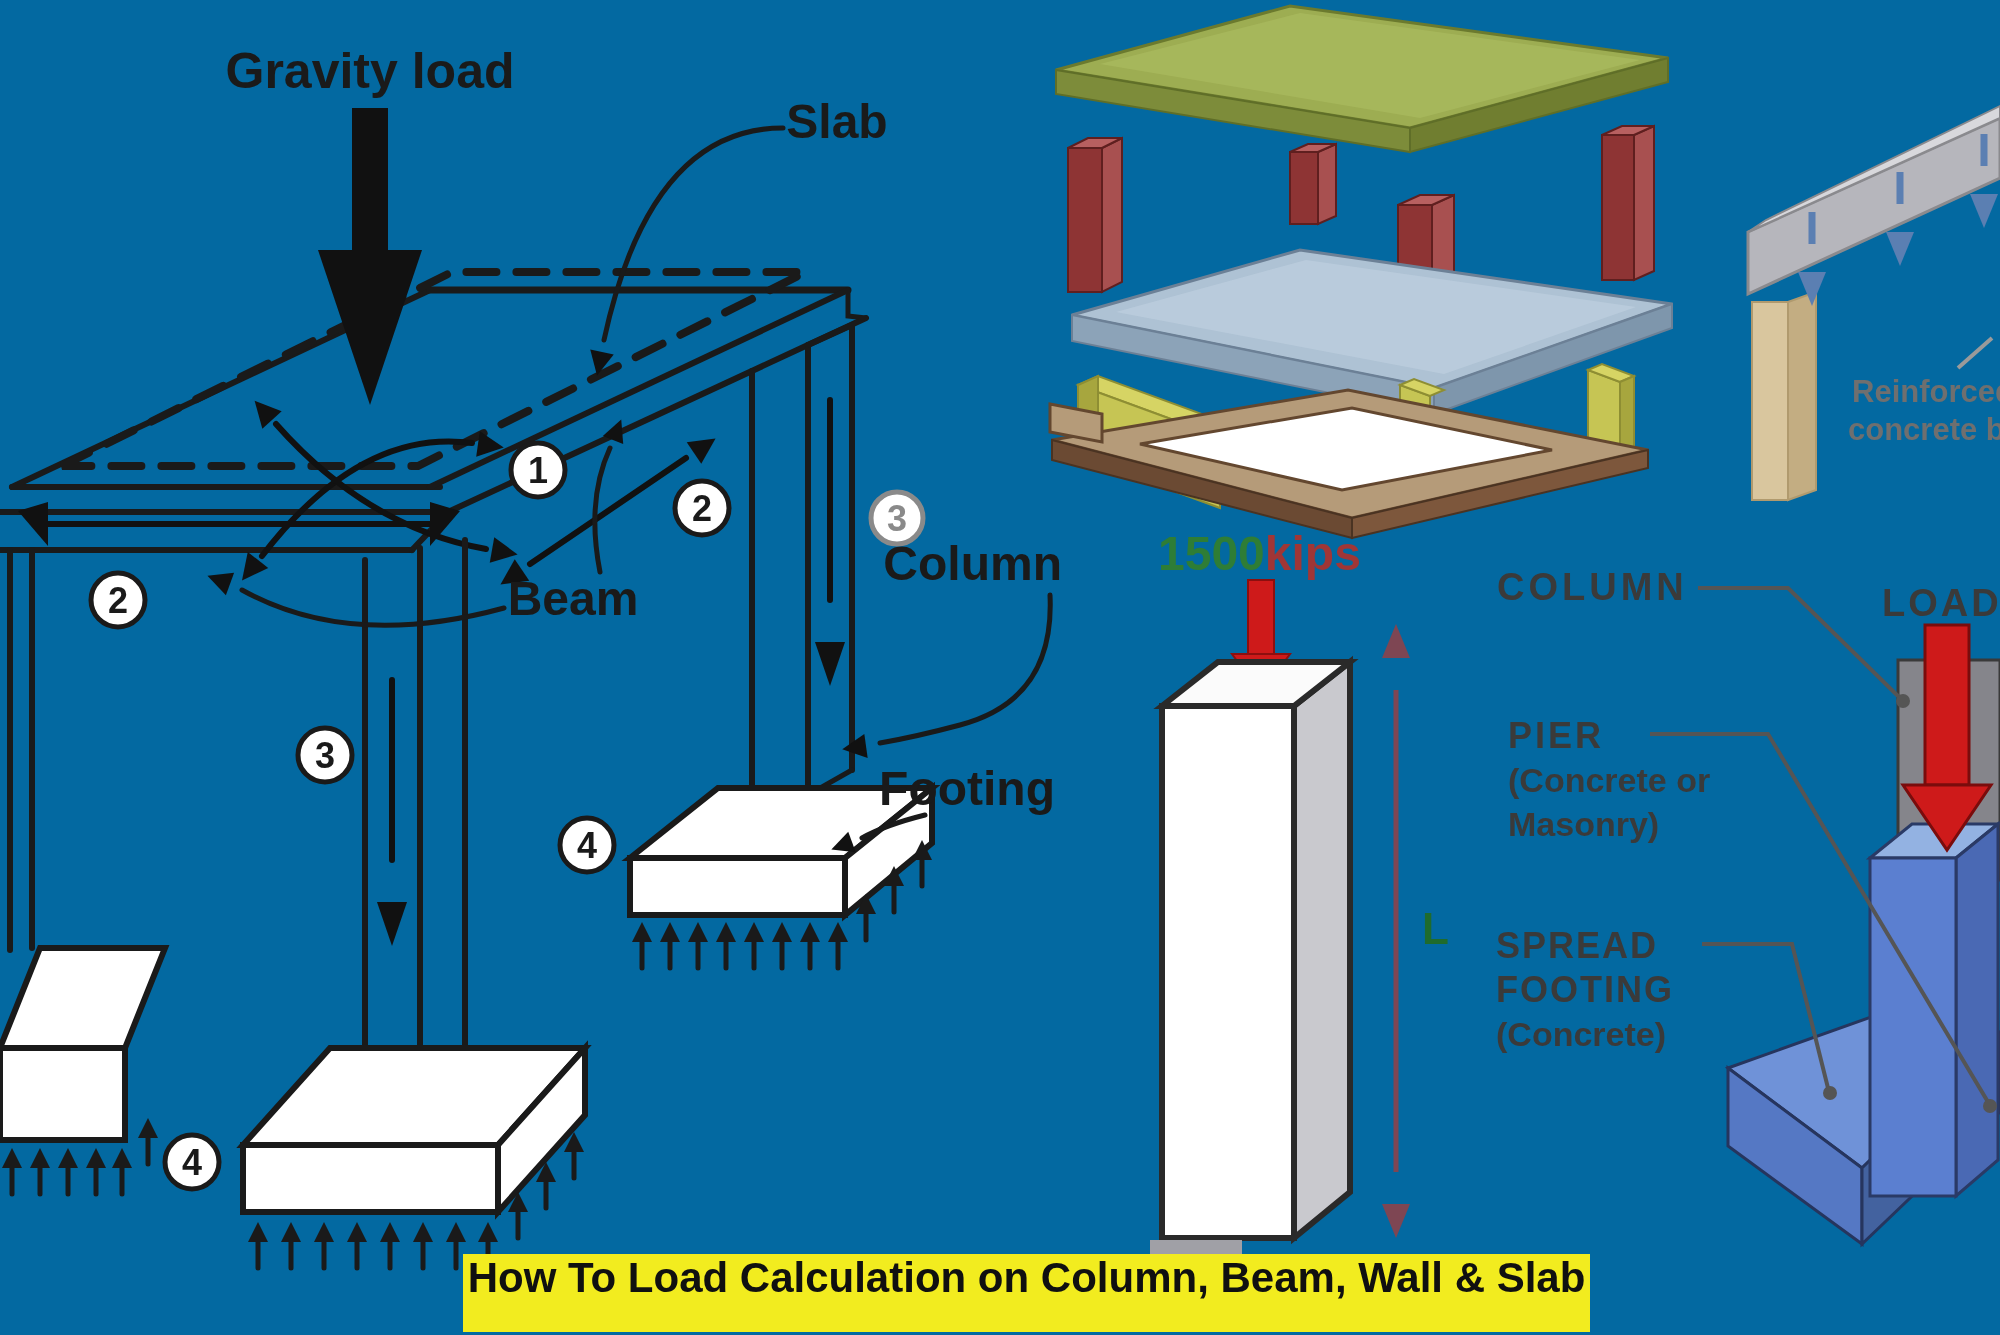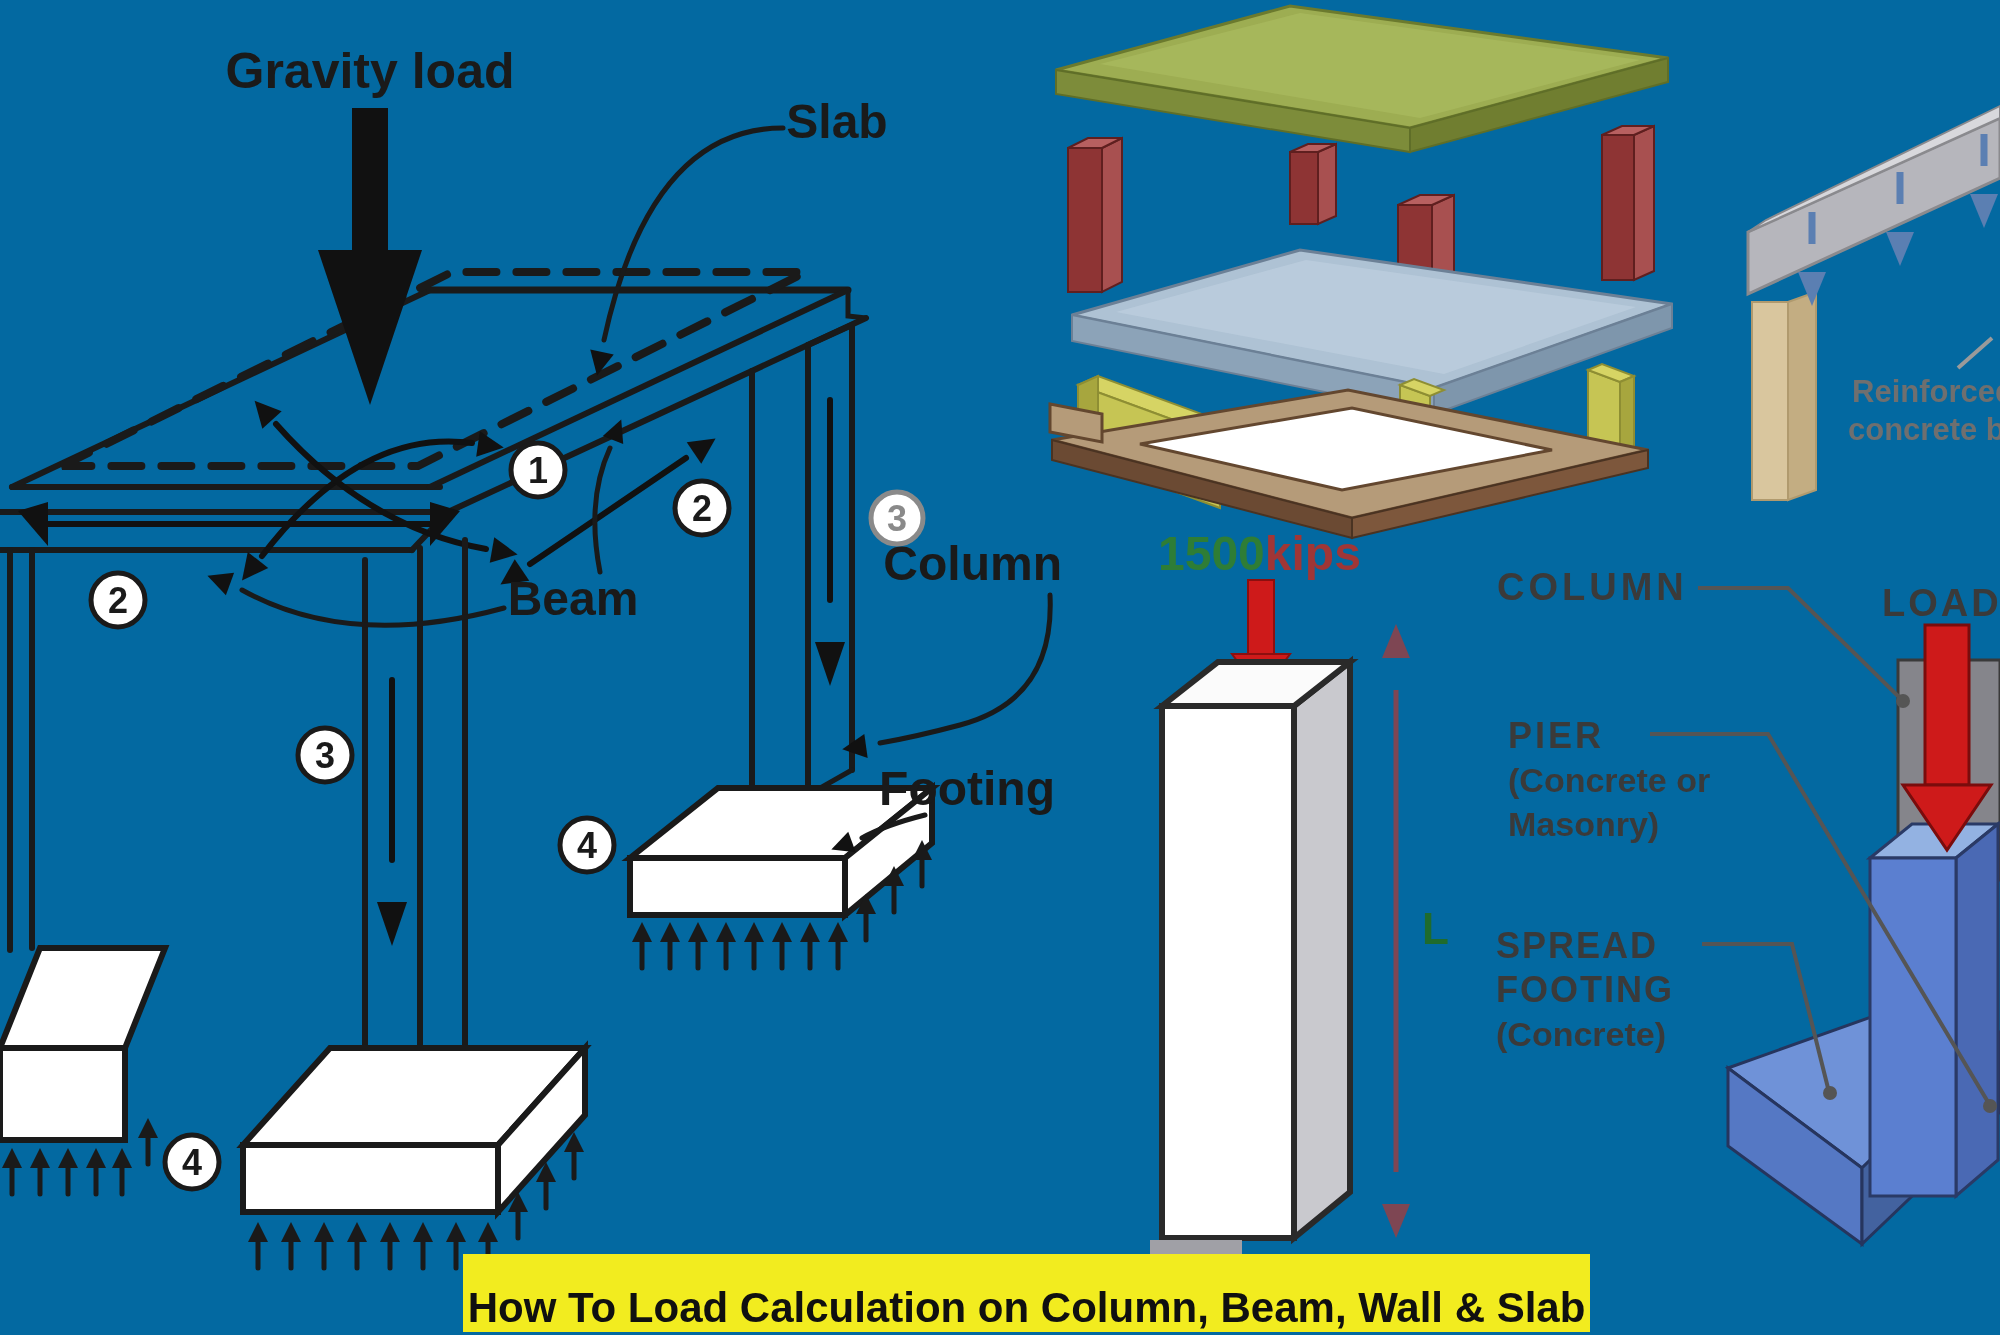--- a/index.html
+++ b/index.html
@@ -7,21 +7,21 @@
     position:relative;width:2000px;height:1335px;background:#0369a1;
     font-family:"Liberation Sans",sans-serif;overflow:hidden;
   }
   svg text{font-family:"Liberation Sans",sans-serif;}
   .lbl{fill:#1a1a1a;font-weight:bold;}
   .gray-lbl{fill:#6f6f6f;font-weight:bold;}
   .marker-txt{font-size:36px;font-weight:bold;fill:#1a1a1a;text-anchor:middle;}
   .marker-faint{fill:#8a8a8a;}
   #banner{
     position:absolute;left:463px;top:1254px;width:1127px;height:78px;
-    background:#F2EC1F;display:flex;align-items:flex-end;justify-content:center;
+    background:#F2EC1F;display:flex;align-items:flex-start;justify-content:center;
   }
   #banner span{
     font-size:42px;font-weight:bold;color:#101010;letter-spacing:0px;white-space:nowrap;
   }
 </style>
 </head>
 <body>
 
 <div id="stage">
 

